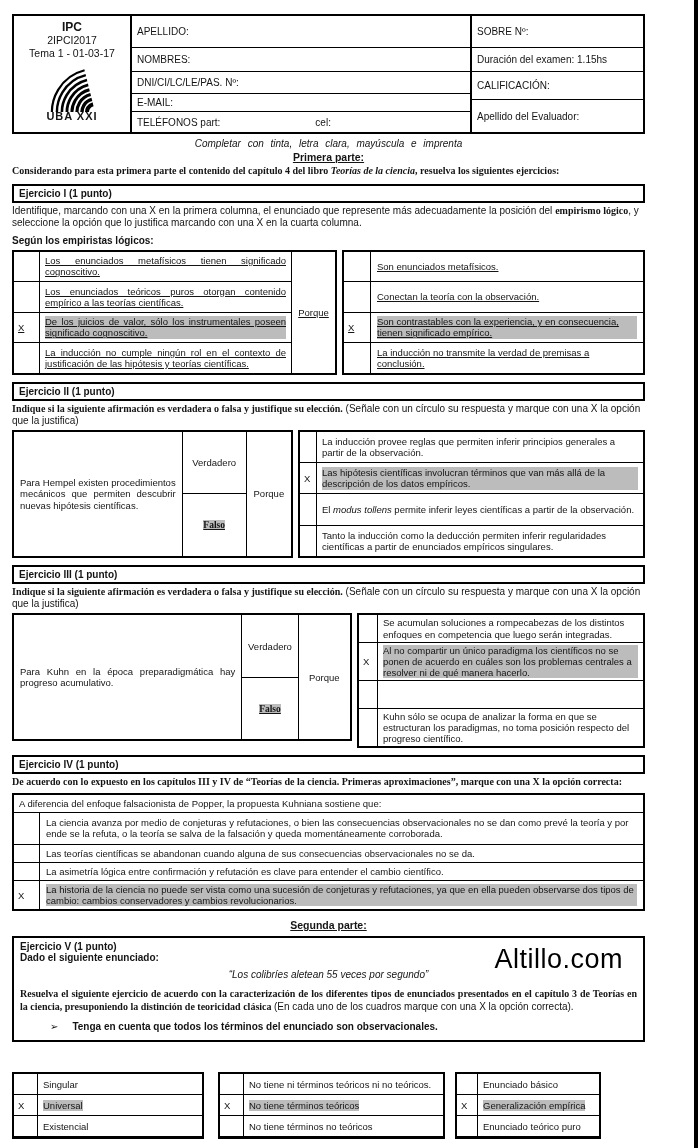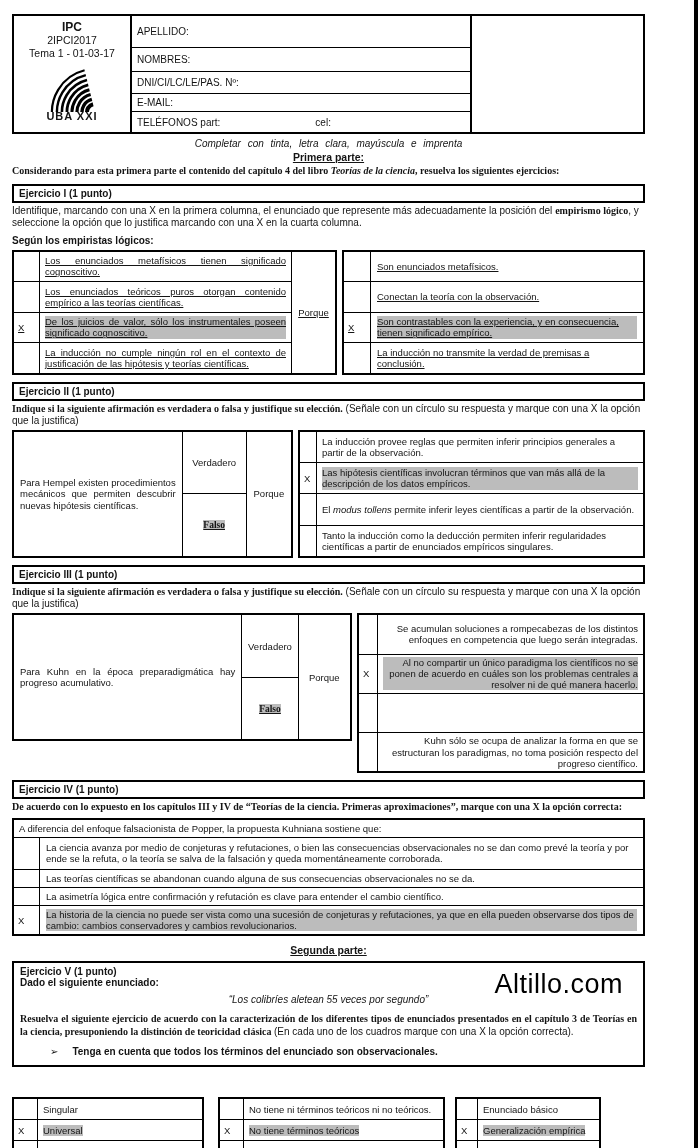--- a/index.html
+++ b/index.html
@@ -68,21 +68,21 @@
   .t2 .stmt{width:171px;}
   .t2 .vfcol{width:65px;}
   .t2 .porque2{width:45px;}
   .t2 .opts{height:128px;}
   .t2 .opts .xcol{width:17px;}
 
   .t3-left{width:340px;height:128px;}
   .t3 .stmt{width:231px;}
   .t3 .vfcol{width:57px;}
   .t3 .porque2{width:52px;}
-  .t3 .opts{height:160px;text-align:right;}
+  .t3 .opts{height:135px;}
   .t3 .opts .xcol{width:19px;}
 
   
   .t4{border:2px solid #000;margin-top:4px;display:flex;flex-direction:column;box-sizing:border-box;}
   .t4-hdr{font-size:9.5px;padding:3px 5px;border-bottom:1px solid #000;}
   .t4 .trow{display:flex;box-sizing:border-box;}
   .t4 .trow .xcol{width:26px;}
   .t4 .trow .txt{flex:1;padding:3px 6px;display:flex;align-items:center;}
 
   
@@ -132,20 +132,26 @@
       <div class="hdr-mid">
         <div class="h-row" style="height:32px">APELLIDO:</div>
         <div class="h-row" style="height:24px">NOMBRES:</div>
         <div class="h-row" style="height:22px">DNI/CI/LC/LE/PAS. Nº:</div>
         <div class="h-row" style="height:18px">E-MAIL:</div>
         <div class="h-row" style="flex:1">
           <span>TELÉFONOS part:</span>
           <span class="cel-lbl">cel:</span>
         </div>
       </div>
+      <div class="hdr-right">
+        <div class="h-row" style="height:32px">SOBRE Nº:</div>
+        <div class="h-row" style="height:24px">Duración del examen: 1.15hs</div>
+        <div class="h-row" style="height:28px">CALIFICACIÓN:</div>
+        <div class="h-row" style="flex:1">Apellido del Evaluador:</div>
+      </div>
     </div>
 
     <div class="note c">Completar  con tinta,  letra  clara,  mayúscula  e  imprenta</div>
     <div class="ptitle c">Primera parte:</div>
     <div class="para b"><span>Considerando para esta primera parte el contenido del capítulo 4 del libro </span><span class="i">Teorías de la ciencia</span><span>, resuelva los siguientes ejercicios:</span></div>
 
     <div class="ejbox">Ejercicio I (1 punto)</div>
     <div class="para"><span>Identifique, marcando con una X en la primera columna, el enunciado que represente más adecuadamente la posición del </span><span class="b">empirismo lógico</span><span>, y seleccione la opción que lo justifica marcando con una X en la cuarta columna.</span></div>
     <div class="lead">Según los empiristas lógicos:</div>
 

